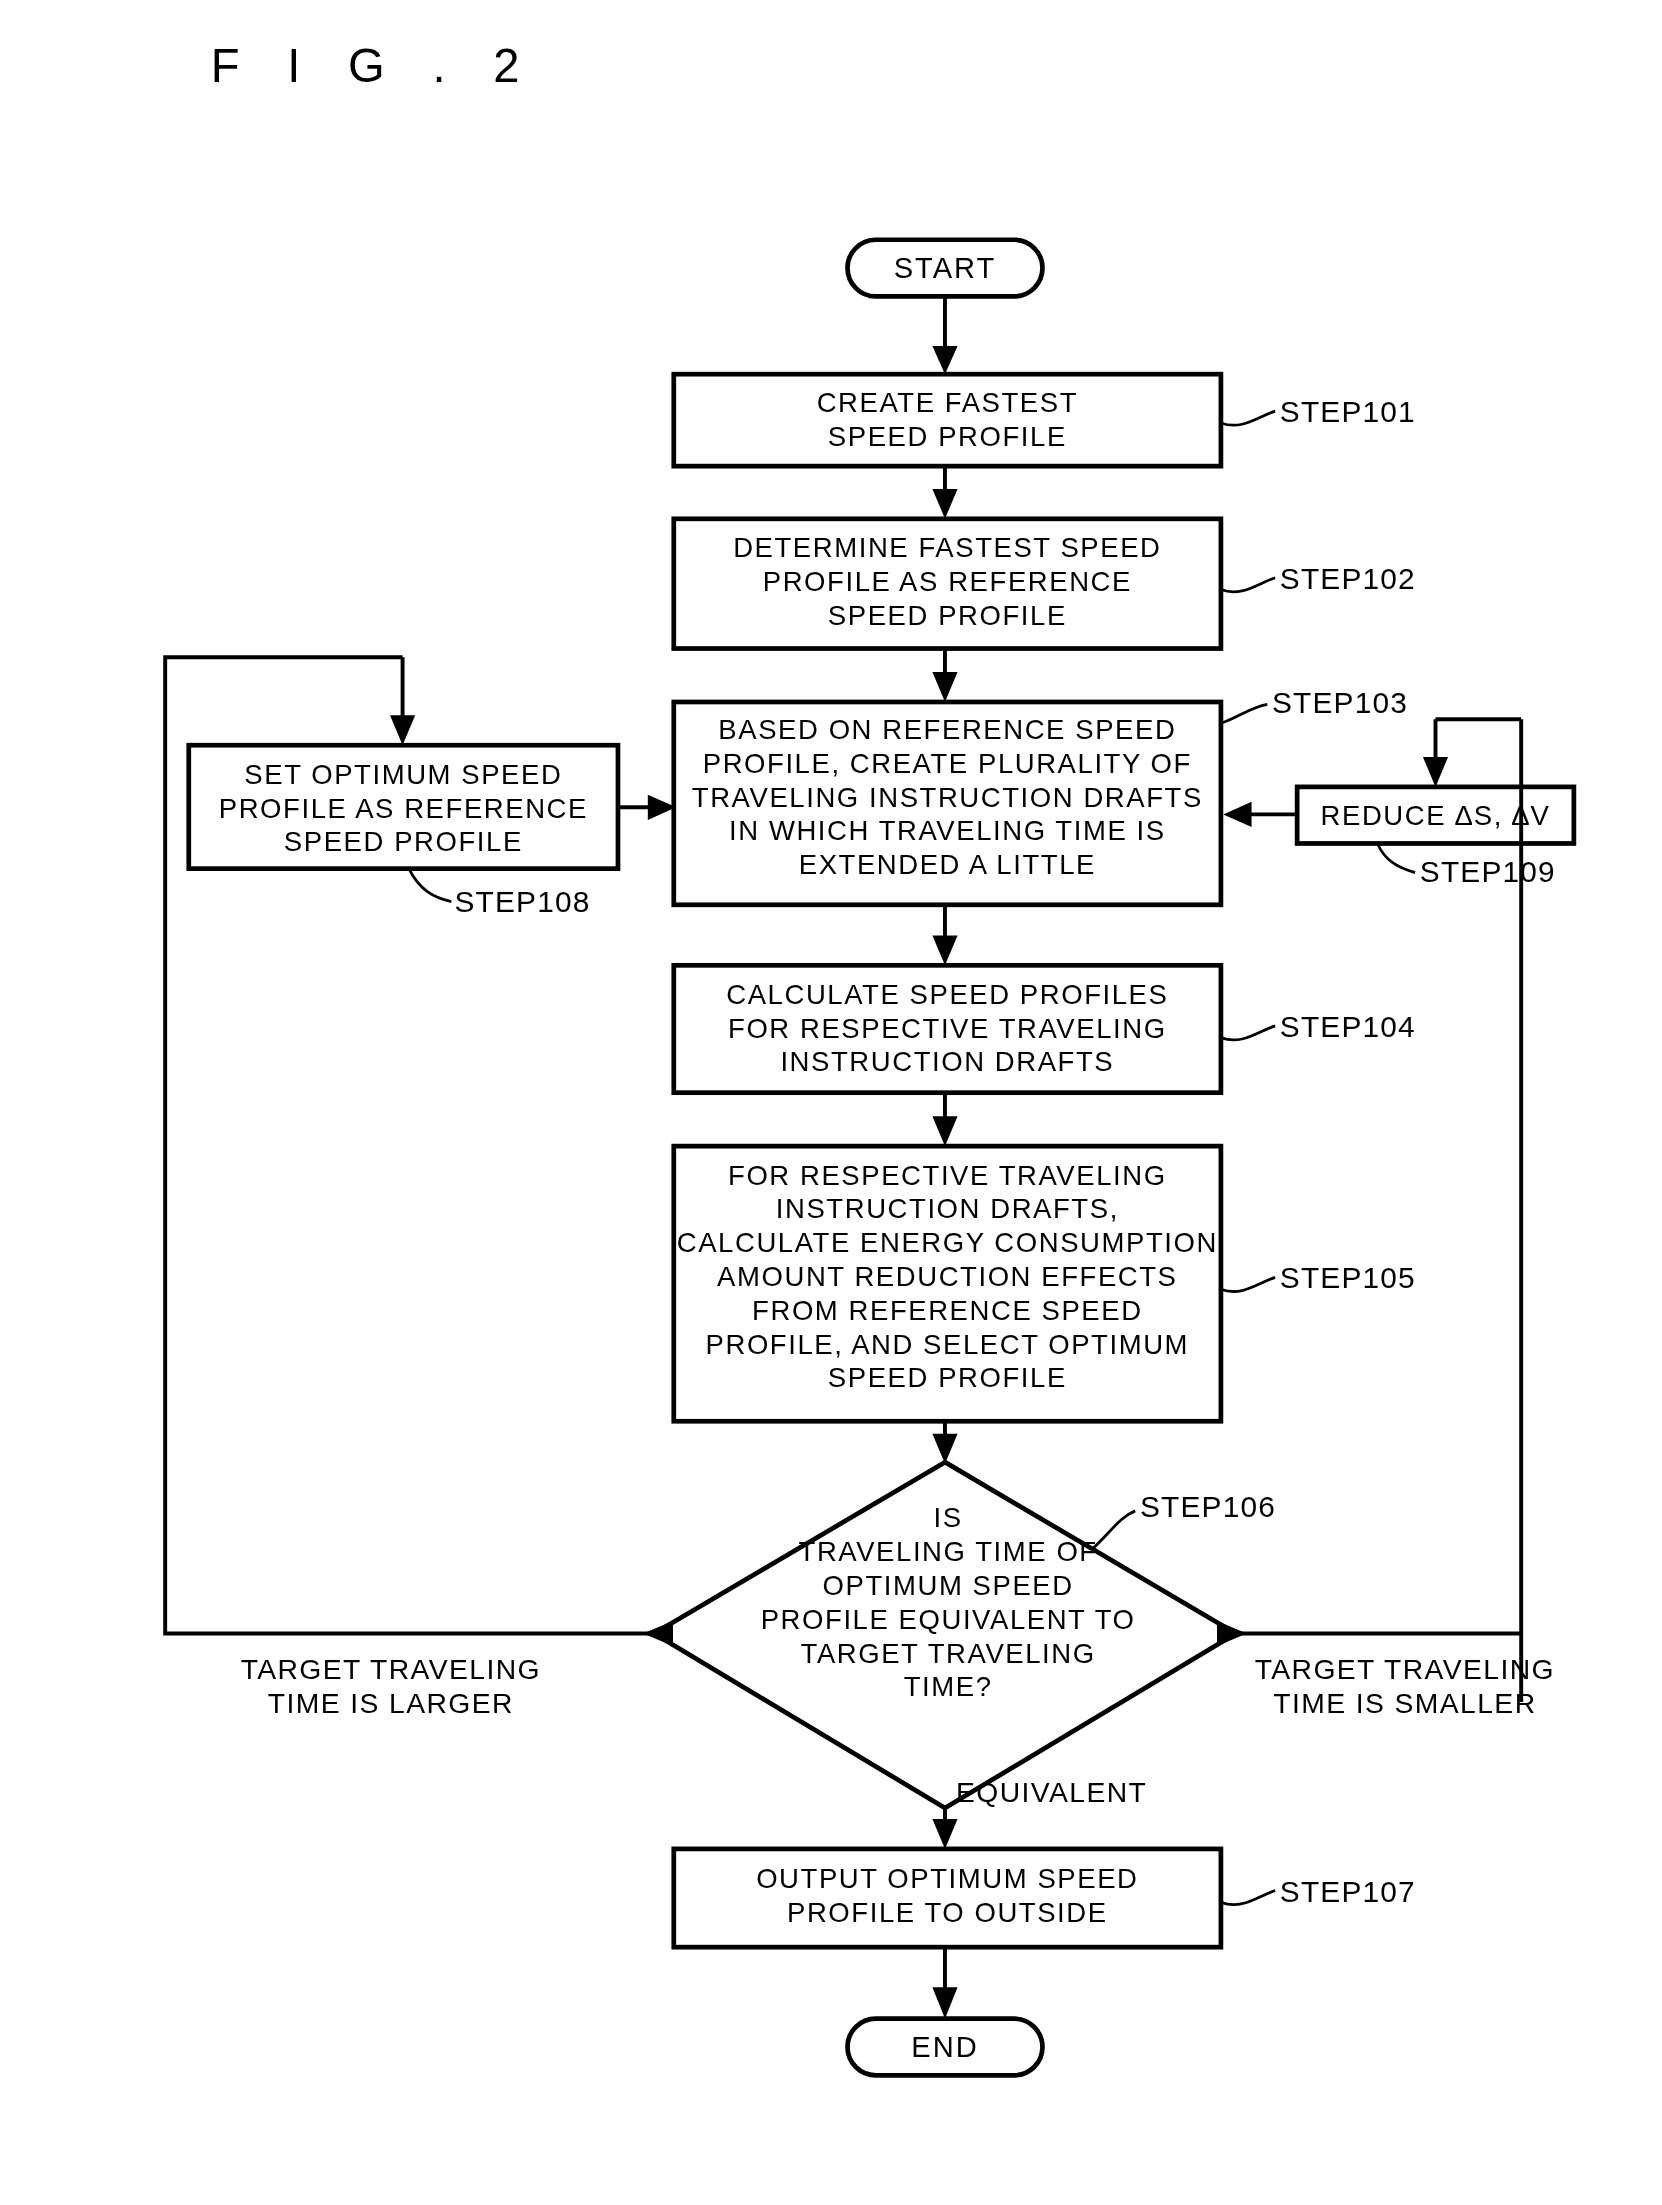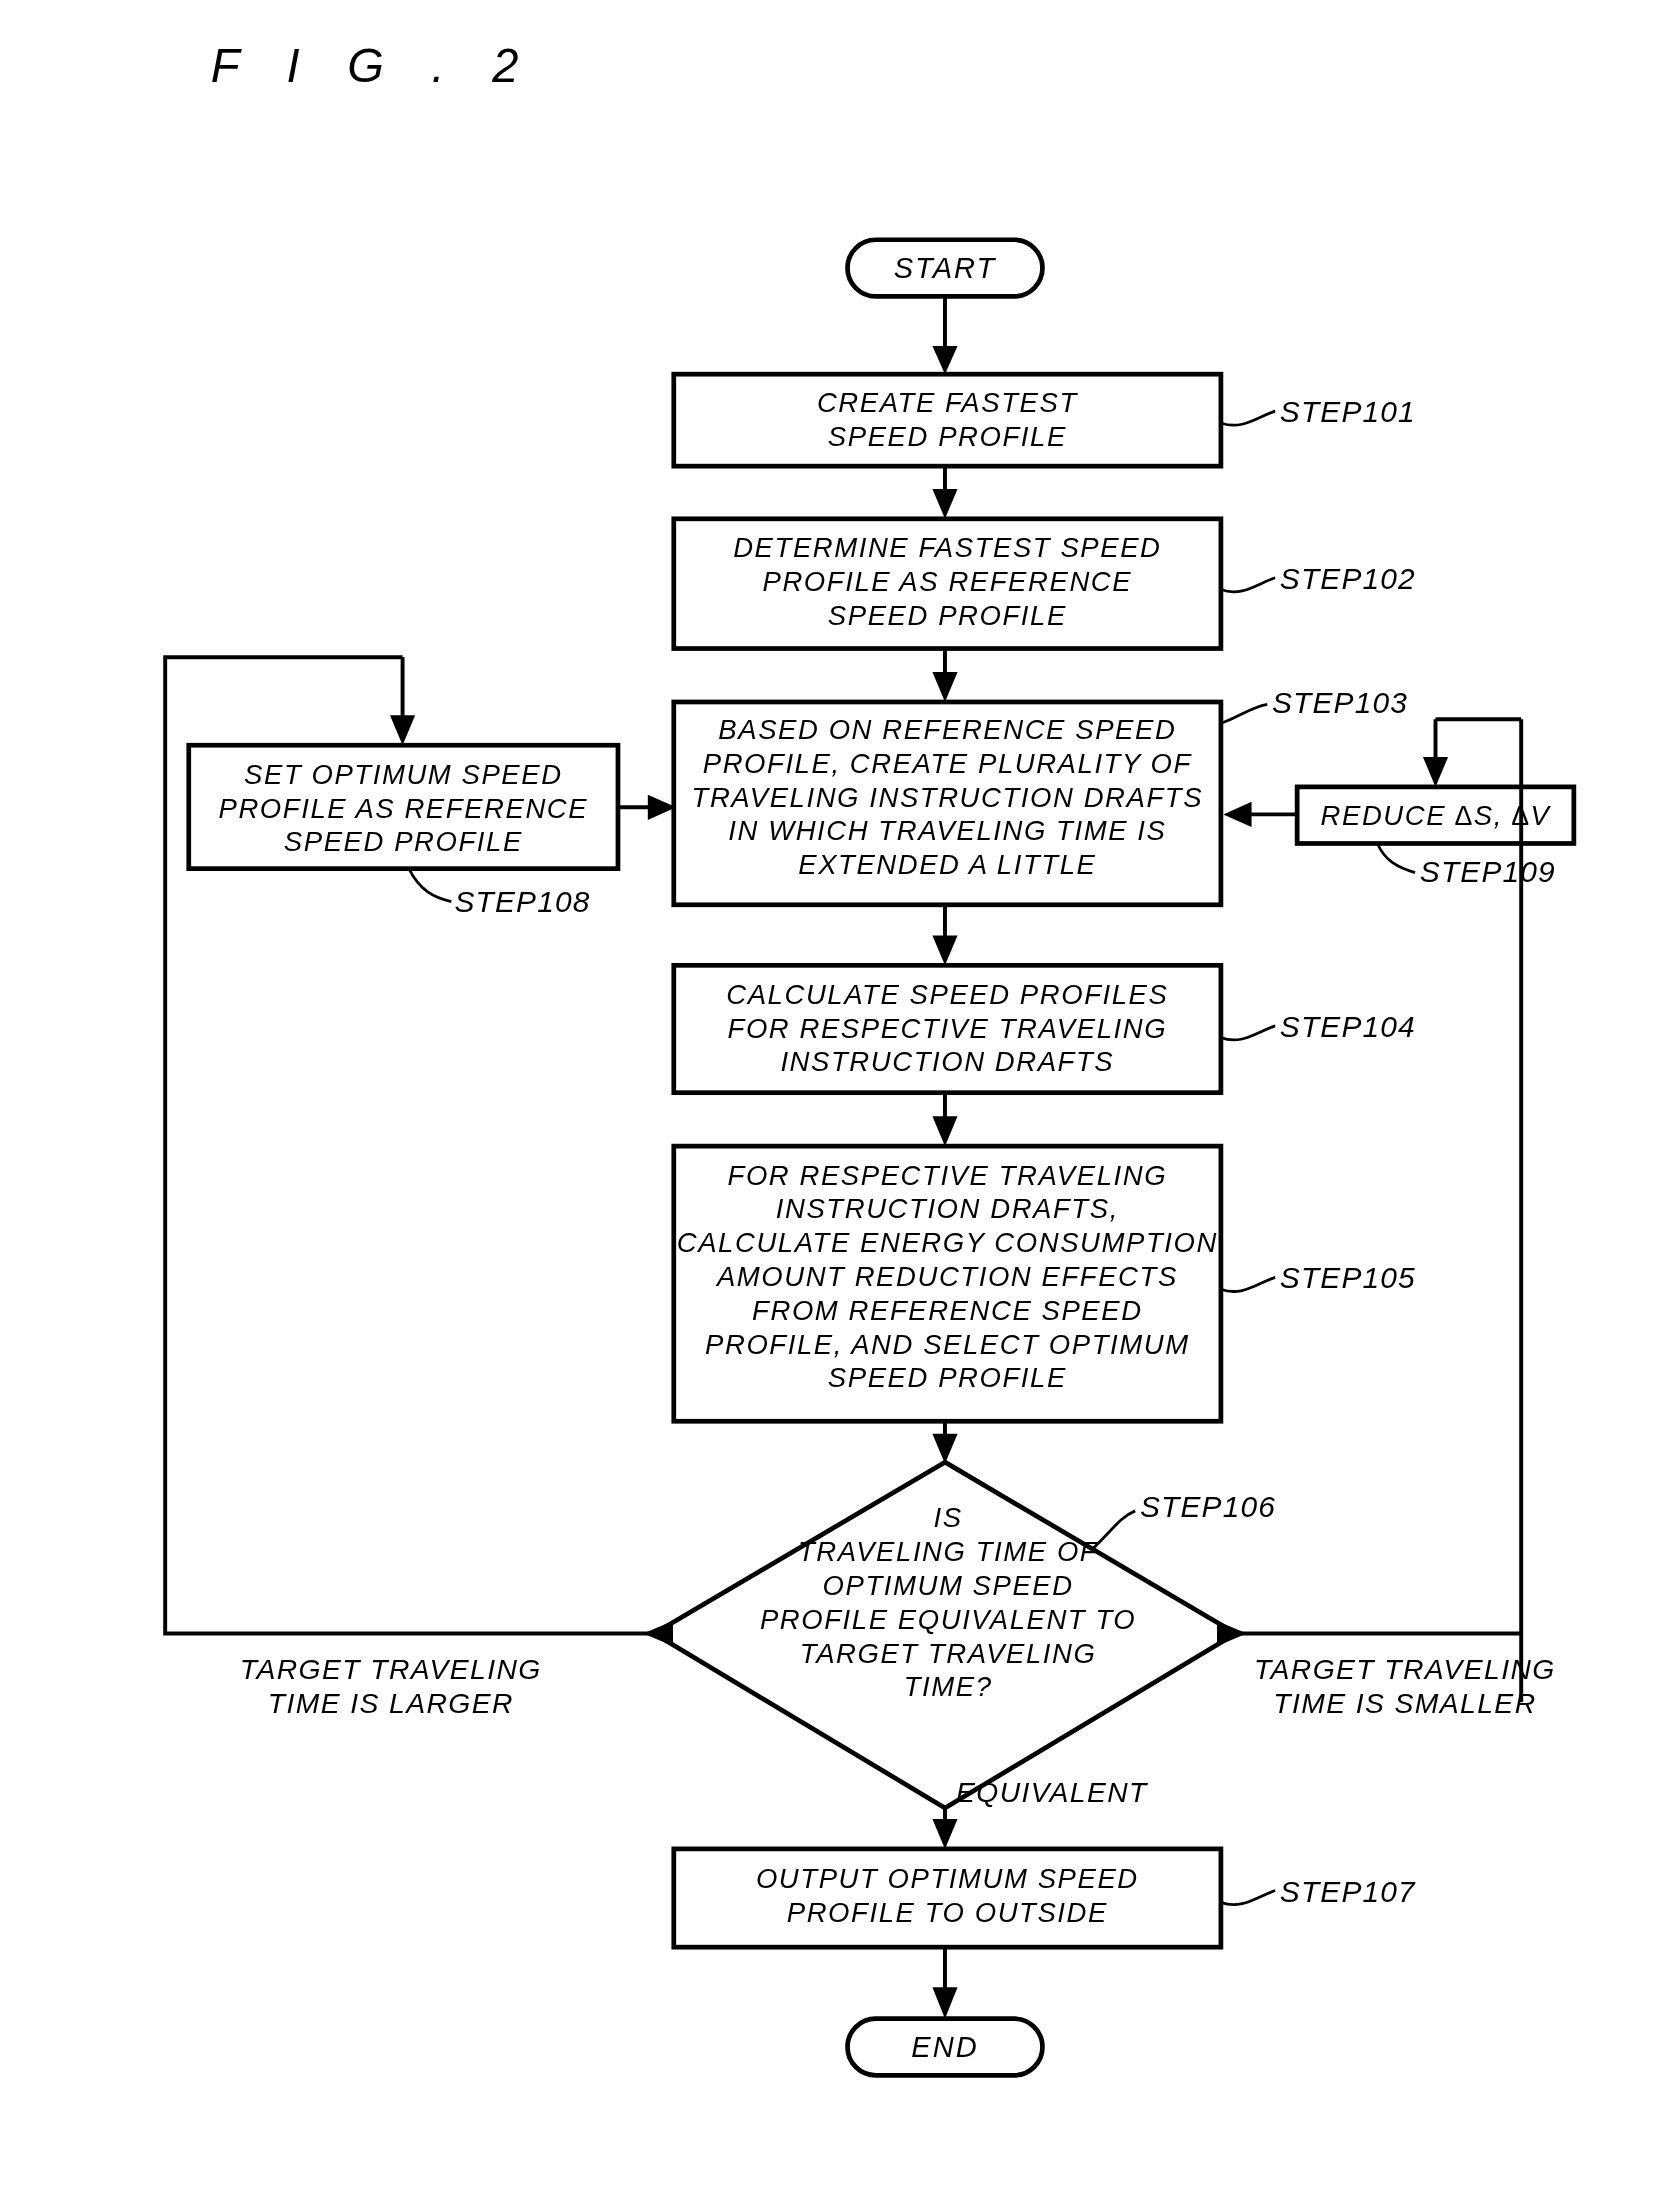--- a/index.html
+++ b/index.html
@@ -11,21 +11,20 @@
     width: 1662px;
     height: 2205px;
     font-family: "Liberation Sans", sans-serif;
     overflow: hidden;
   }
   #figure-root {
     position: relative;
     width: 1662px;
     height: 1593px;
     background: #ffffff;
-    font-style: italic;
   }
   svg#flowchart {
     position: absolute;
     top: 0;
     left: 0;
     width: 1662px;
     height: 2205px;
   }
   .shape-stroke-thick {
     fill: none;

